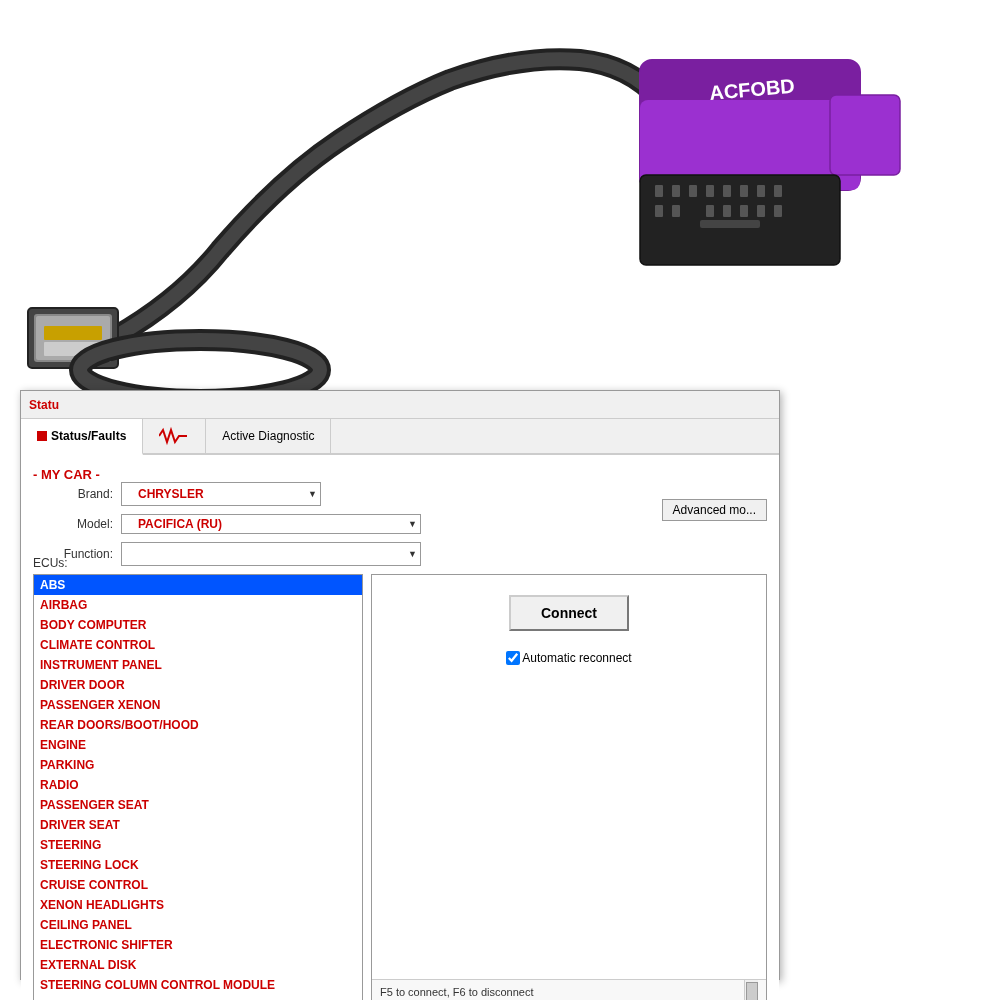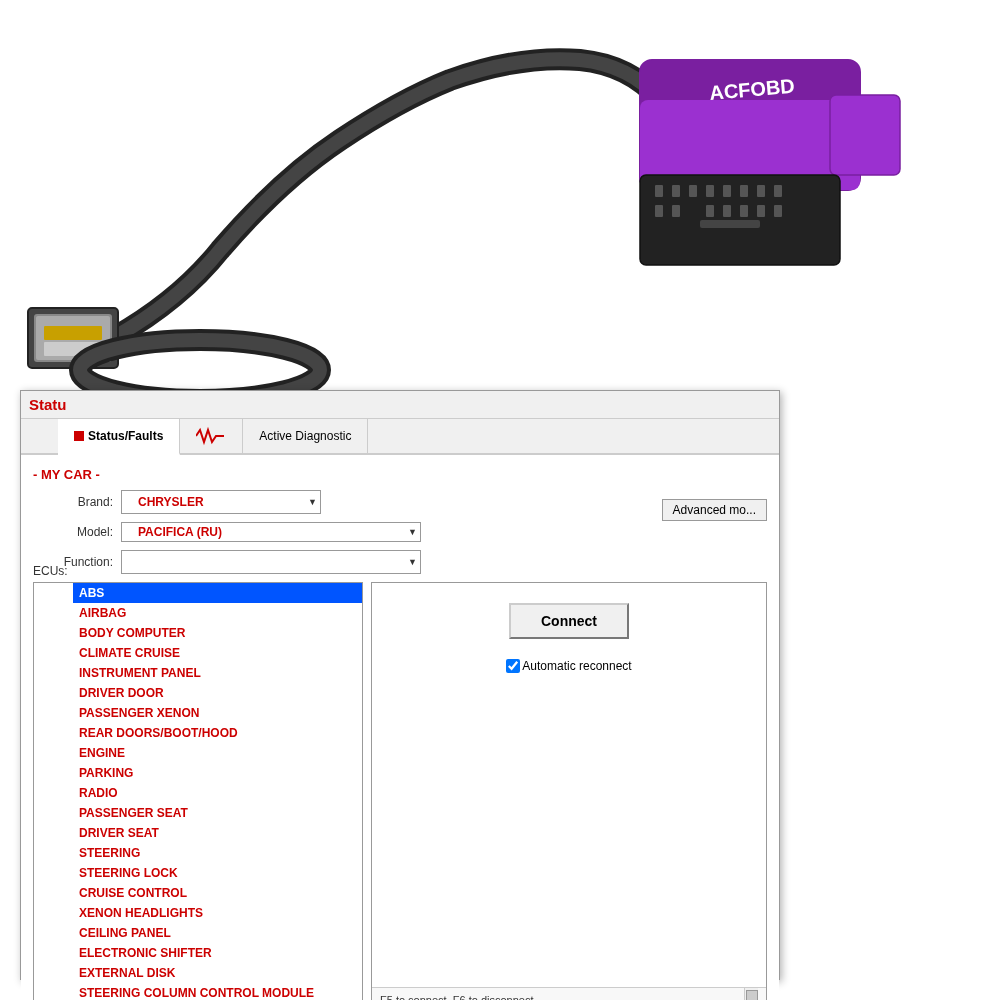--- a/index.html
+++ b/index.html
@@ -42,34 +42,32 @@
       font-size: 12px;
       border-right: 1px solid #ccc;
       position: relative;
     }
 
     .tab-item.active {
       background: #fff;
       border-bottom: 2px solid #fff;
       margin-bottom: -2px;
       font-weight: bold;
-      margin-left: 37px;
     }
 
     
     .main-content {
       padding: 8px 12px;
       background: #fff;
     }
 
     .section-title {
       color: #cc0000;
       font-weight: bold;
       font-size: 13px;
-      margin-bottom: 8px;
     }
 
     .form-row {
       display: flex;
       align-items: center;
       margin-bottom: 8px;
     }
 
     .form-label {
       width: 80px;
@@ -168,21 +166,20 @@
       background: #fff;
     }
 
     .dropdown-item {
       padding: 3px 6px;
       font-size: 12px;
       color: #cc0000;
       font-weight: bold;
       cursor: pointer;
       white-space: nowrap;
-      margin-left: 39px;
     }
 
     .dropdown-item:first-child {
       background: #0055ff;
       color: #fff;
     }
 
     
     .connect-panel {
       flex: 1;
@@ -274,21 +271,21 @@
       background: #f0f0f0;
       border-bottom: 1px solid #ccc;
       display: flex;
       align-items: center;
       padding: 0 8px;
     }
 
     .status-red-label {
       color: #cc0000;
       font-weight: bold;
-      font-size: 15px;
+      font-size: 12px;
       text-align: center;
     }
 
     
     .device-wrapper {
       position: absolute;
       top: 0; left: 0;
       width: 1000px;
       height: 420px;
       pointer-events: none;
@@ -410,21 +407,21 @@
     <div class="two-col">
 
       <div style="position:relative; flex: 0 0 330px;">
         <span class="ecus-label">ECUs:</span>
         <div class="ecus-panel">
           <div class="dropdown-list" id="dropdown-list">
 
           <div class="dropdown-item">ABS</div>
               <div class="dropdown-item">AIRBAG</div>
               <div class="dropdown-item">BODY COMPUTER</div>
-              <div class="dropdown-item">CLIMATE CRUISE</div>
+              <div class="dropdown-item">CLIMATE CONTROL</div>
               <div class="dropdown-item">INSTRUMENT PANEL</div>
               <div class="dropdown-item">DRIVER DOOR</div>
               <div class="dropdown-item">PASSENGER XENON</div>
               <div class="dropdown-item">REAR DOORS/BOOT/HOOD</div>
               <div class="dropdown-item">ENGINE</div>
               <div class="dropdown-item">PARKING</div>
               <div class="dropdown-item">RADIO</div>
               <div class="dropdown-item">PASSENGER SEAT</div>
               <div class="dropdown-item">DRIVER SEAT</div>
               <div class="dropdown-item">STEERING</div>

